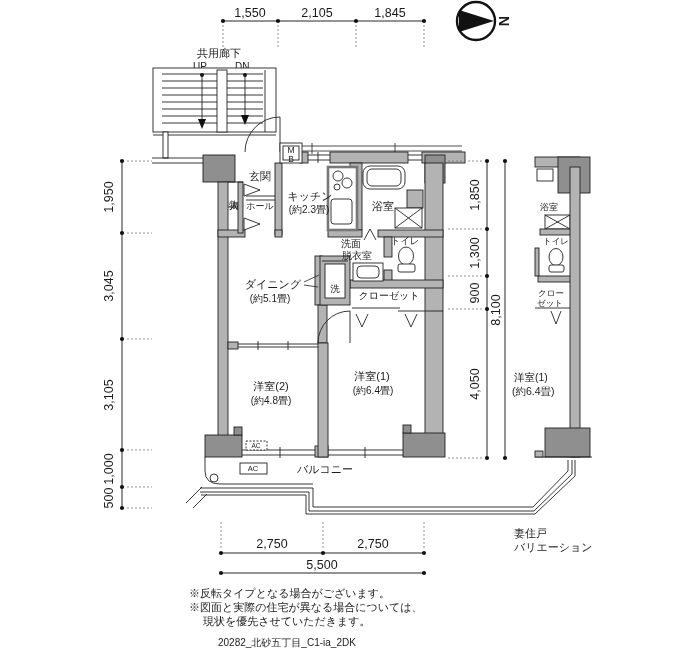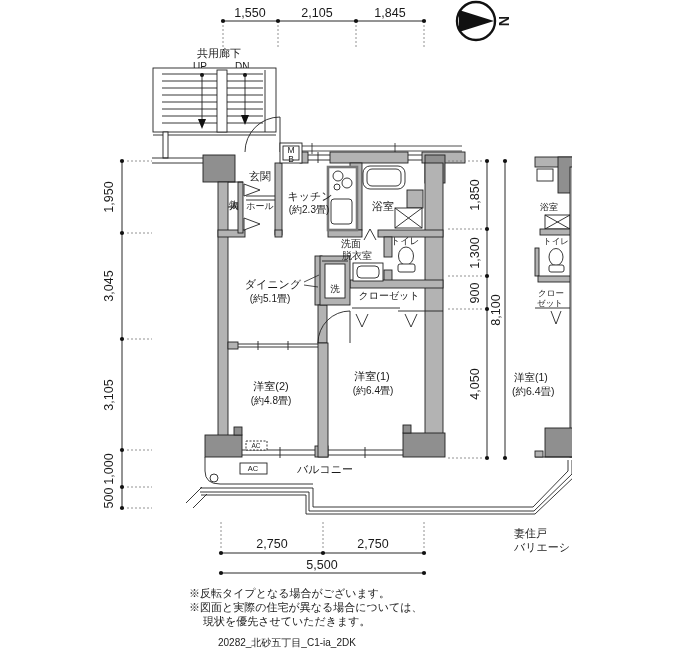--- a/index.html
+++ b/index.html
@@ -1,16 +1,16 @@
 <!DOCTYPE html>
 <html><head>
 <meta charset="utf-8">
 <style>
   html,body{margin:0;padding:0;background:#fff;}
-  #stage{position:relative;width:572px;height:650px;background:#ffffff;overflow:hidden;
+  #stage{position:relative;width:700px;height:650px;background:#ffffff;overflow:hidden;
          font-family:"Liberation Sans",sans-serif;text-align:right;}
   svg{position:absolute;left:0;top:0;}
   svg text{font-family:"Liberation Sans",sans-serif;fill:#1a1a1a;}
   .dim{font-size:12.5px;fill:#1a1a1a;}
   .room{font-size:11px;}
   .room-s{font-size:10px;}
   .room-xs{font-size:9.5px;}
   .note{font-size:11px;}
   .vtext{position:absolute;left:226px;top:192px;width:13px;
          writing-mode:vertical-rl;text-orientation:upright;

